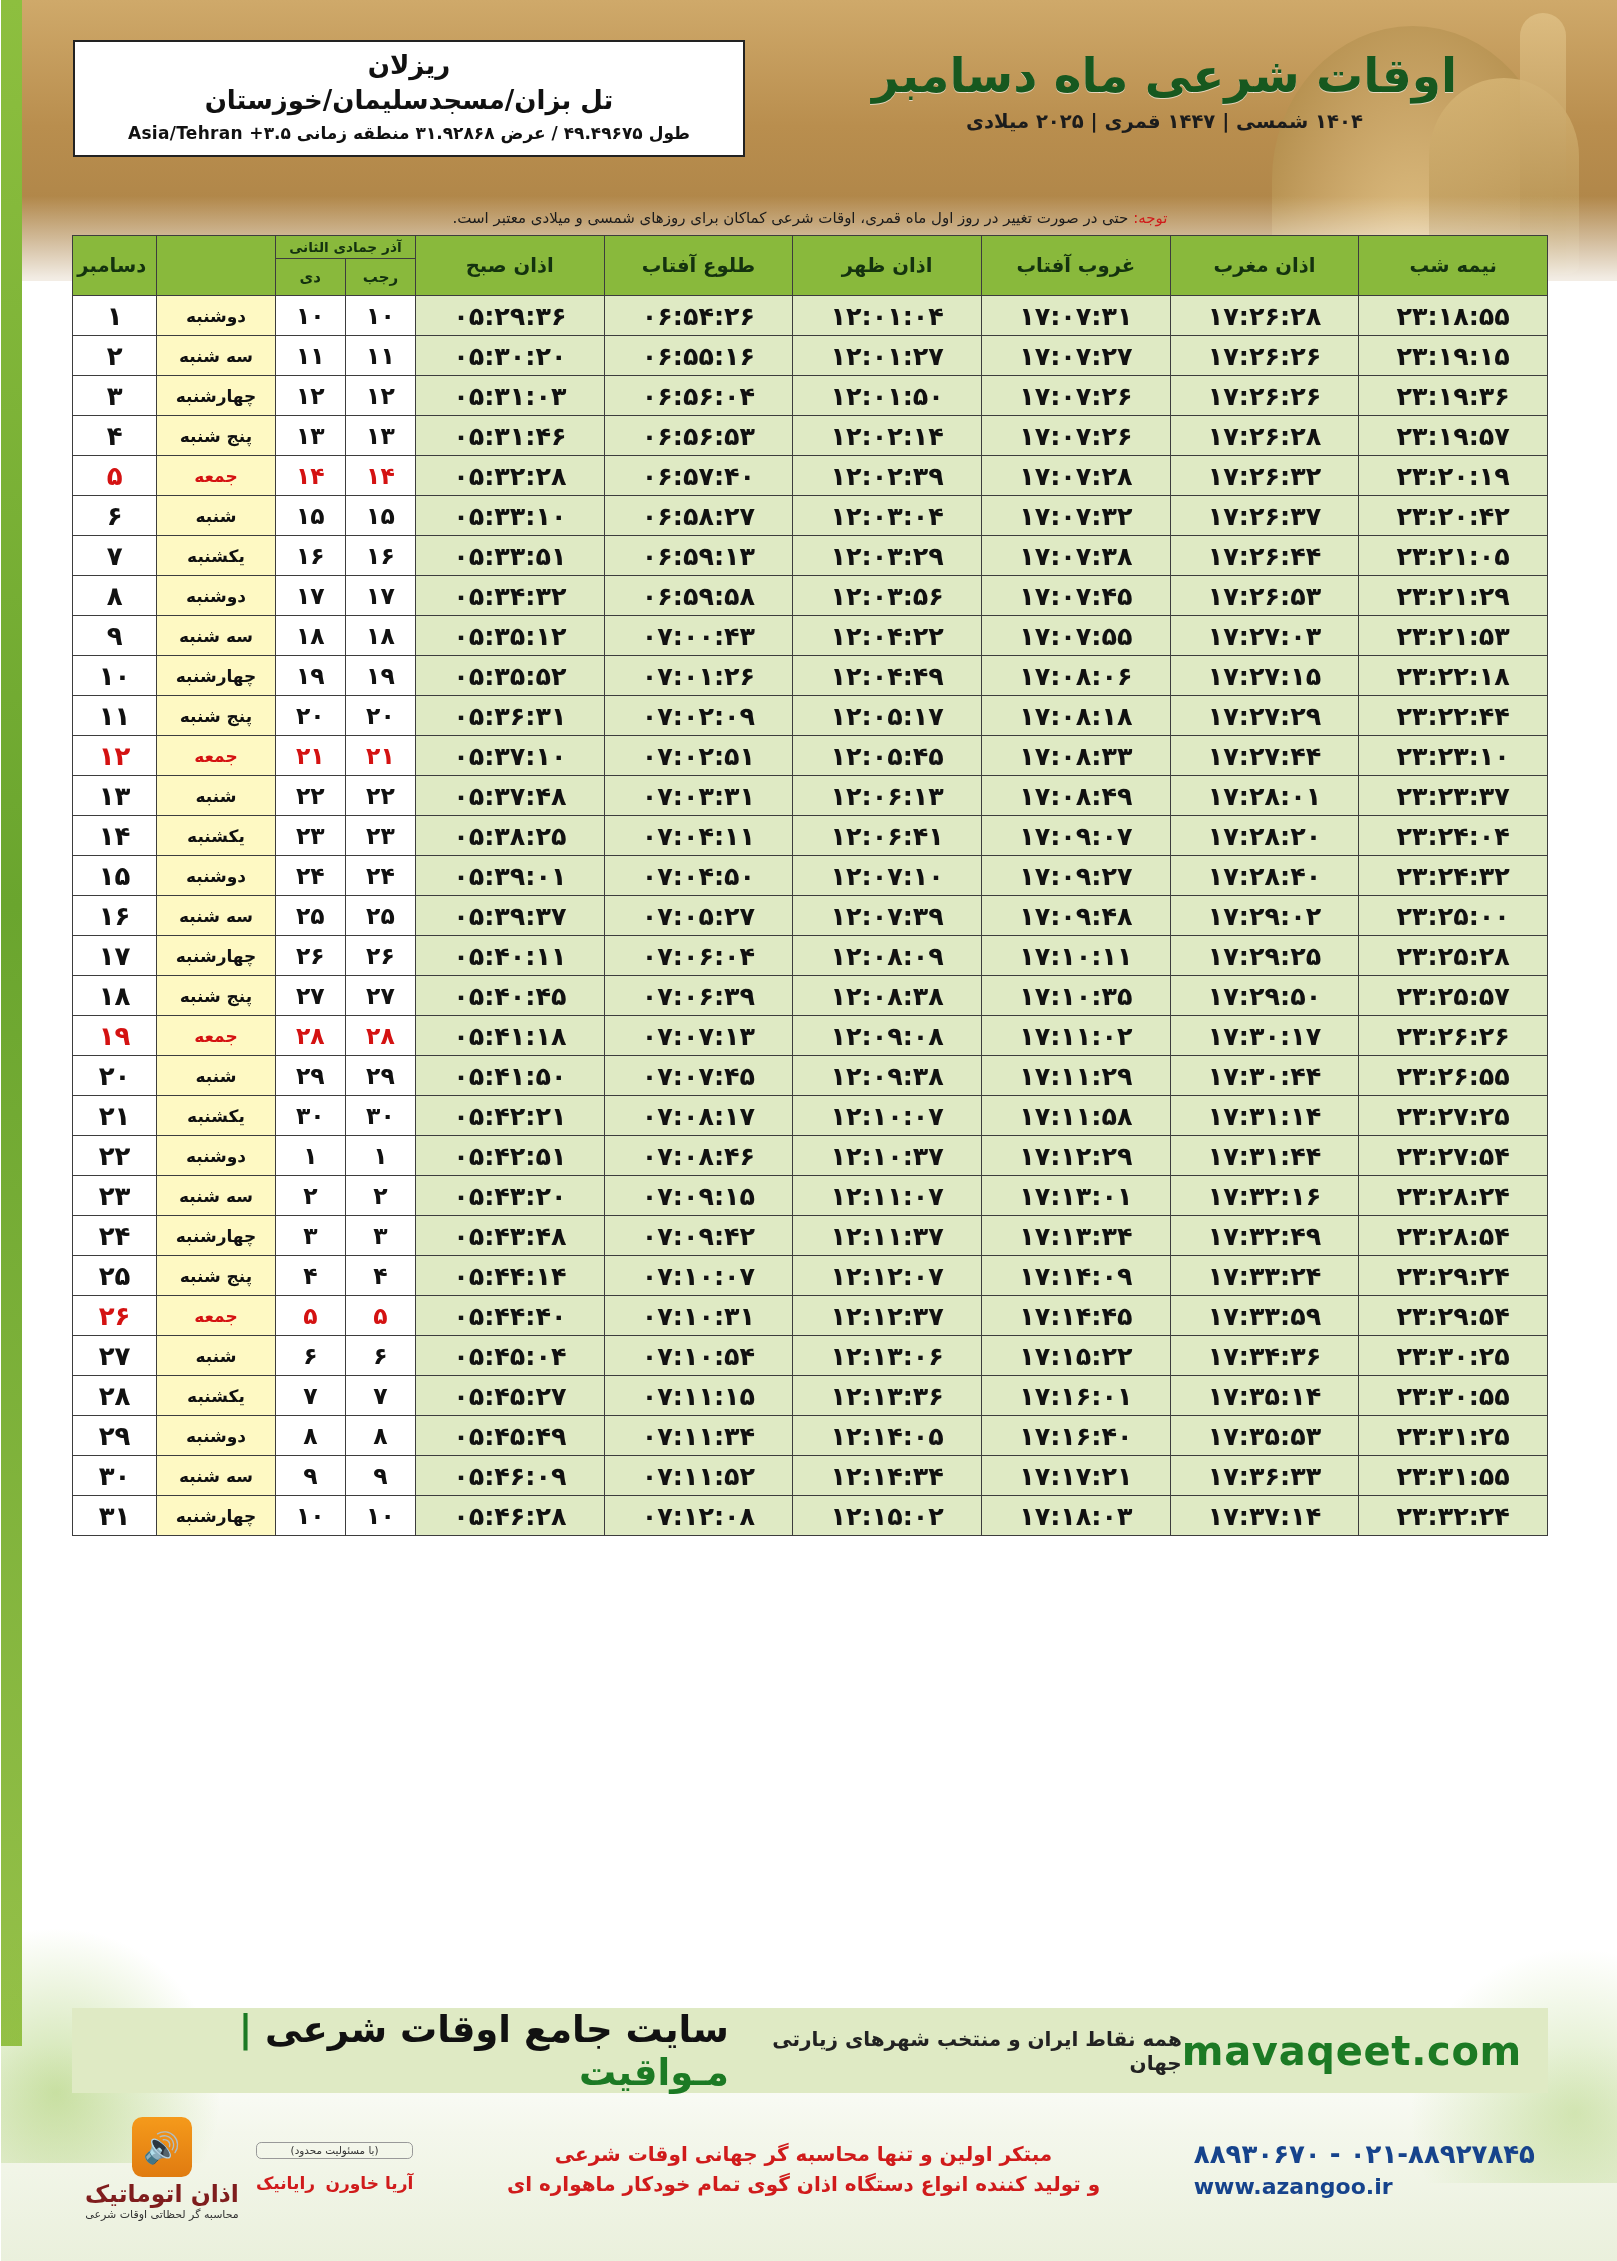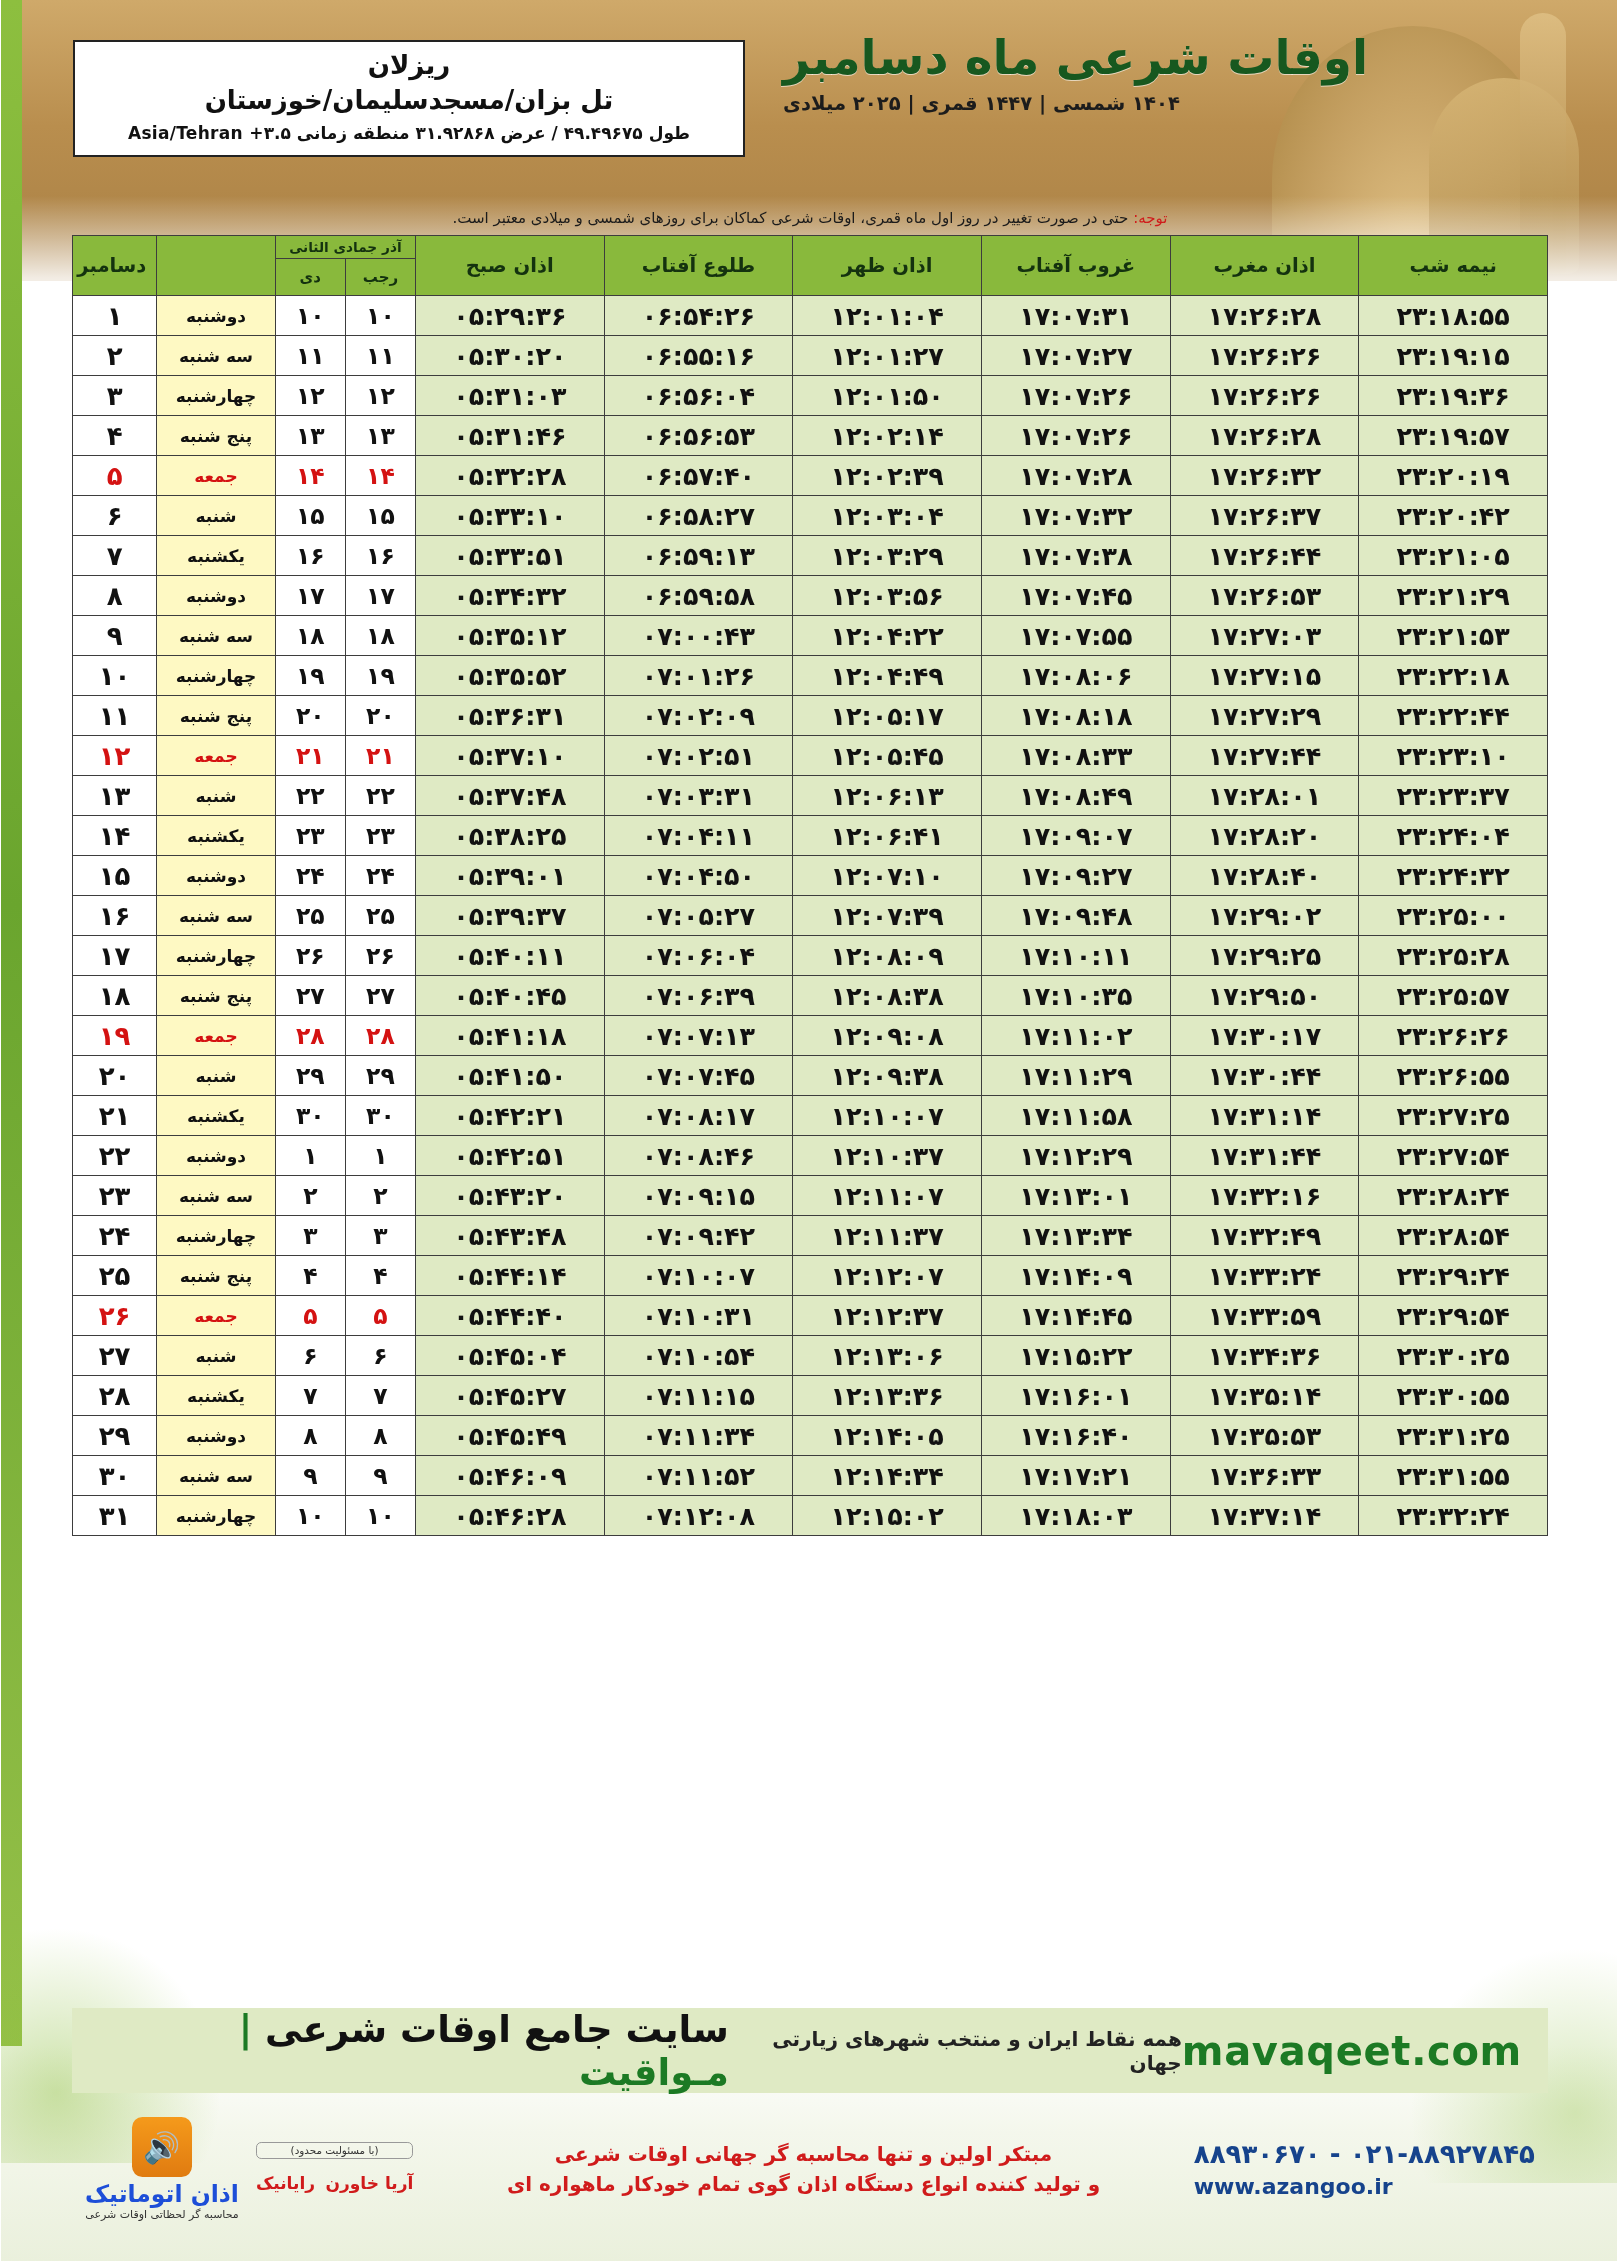--- a/index.html
+++ b/index.html
@@ -51,21 +51,21 @@
     background:radial-gradient(circle at 30% 70%,rgba(140,190,60,.45) 0%,rgba(140,190,60,0) 65%);
   }
   .bg-leaf2{
     position:absolute;bottom:78px;left:1383px;width:274px;height:235px;
     background:radial-gradient(circle at 70% 70%,rgba(140,190,60,.35) 0%,rgba(140,190,60,0) 65%);
   }
 
   
   .header{position:absolute;top:0;left:0;width:1618px;height:215px;}
   .title-block{
-    position:absolute;top:33px;left:783px;width:763px;text-align:left;
+    position:absolute;top:51px;left:783px;width:763px;text-align:center;
   }
   .title-main{
     font-size:47px;font-weight:bold;color:#17581f;line-height:1.08;
     text-shadow:0 1.3px 0 rgba(255,255,255,.6);
   }
   .title-sub{
     font-size:22px;font-weight:bold;color:#1c1c1c;margin-top:6.5px;
   }
   .title-dates{
     font-size:19.6px;font-weight:bold;color:#1c1c1c;margin-top:7.8px;
@@ -169,21 +169,21 @@
   .logo-rayaneh .lr-top{font-size:10.4px;color:#333;border:0.7px solid #999;padding:1.3px 5.2px;border-radius:5.2px;}
   .logo-rayaneh .lr-main{font-size:30px;font-weight:bold;color:#111;margin-top:2.6px;}
   .logo-rayaneh .lr-main span{color:#d01b1b;font-size:17px;}
   .logo-azangoo{display:flex;flex-direction:column;align-items:center;}
   .az-badge{
     width:60px;height:60px;border-radius:10.4px;
     background:linear-gradient(180deg,#f59a1b 0%,#e07b10 100%);
     display:flex;align-items:center;justify-content:center;
     color:#fff;font-size:30px;font-weight:bold;
   }
-  .az-text{font-size:23.5px;font-weight:bold;color:#1d4ed8;margin-top:2.6px;}
+  .az-text{font-size:23.5px;font-weight:bold;color:#7f1d1d;margin-top:2.6px;}
   .az-sub{font-size:11px;color:#333;}
 </style>
 </head>
 <body>
 
 <div class="bg-wrap">
   <div class="bg-top"></div>
   <div class="bg-dome"></div>
   <div class="bg-dome2"></div>
   <div class="bg-minaret"></div>

